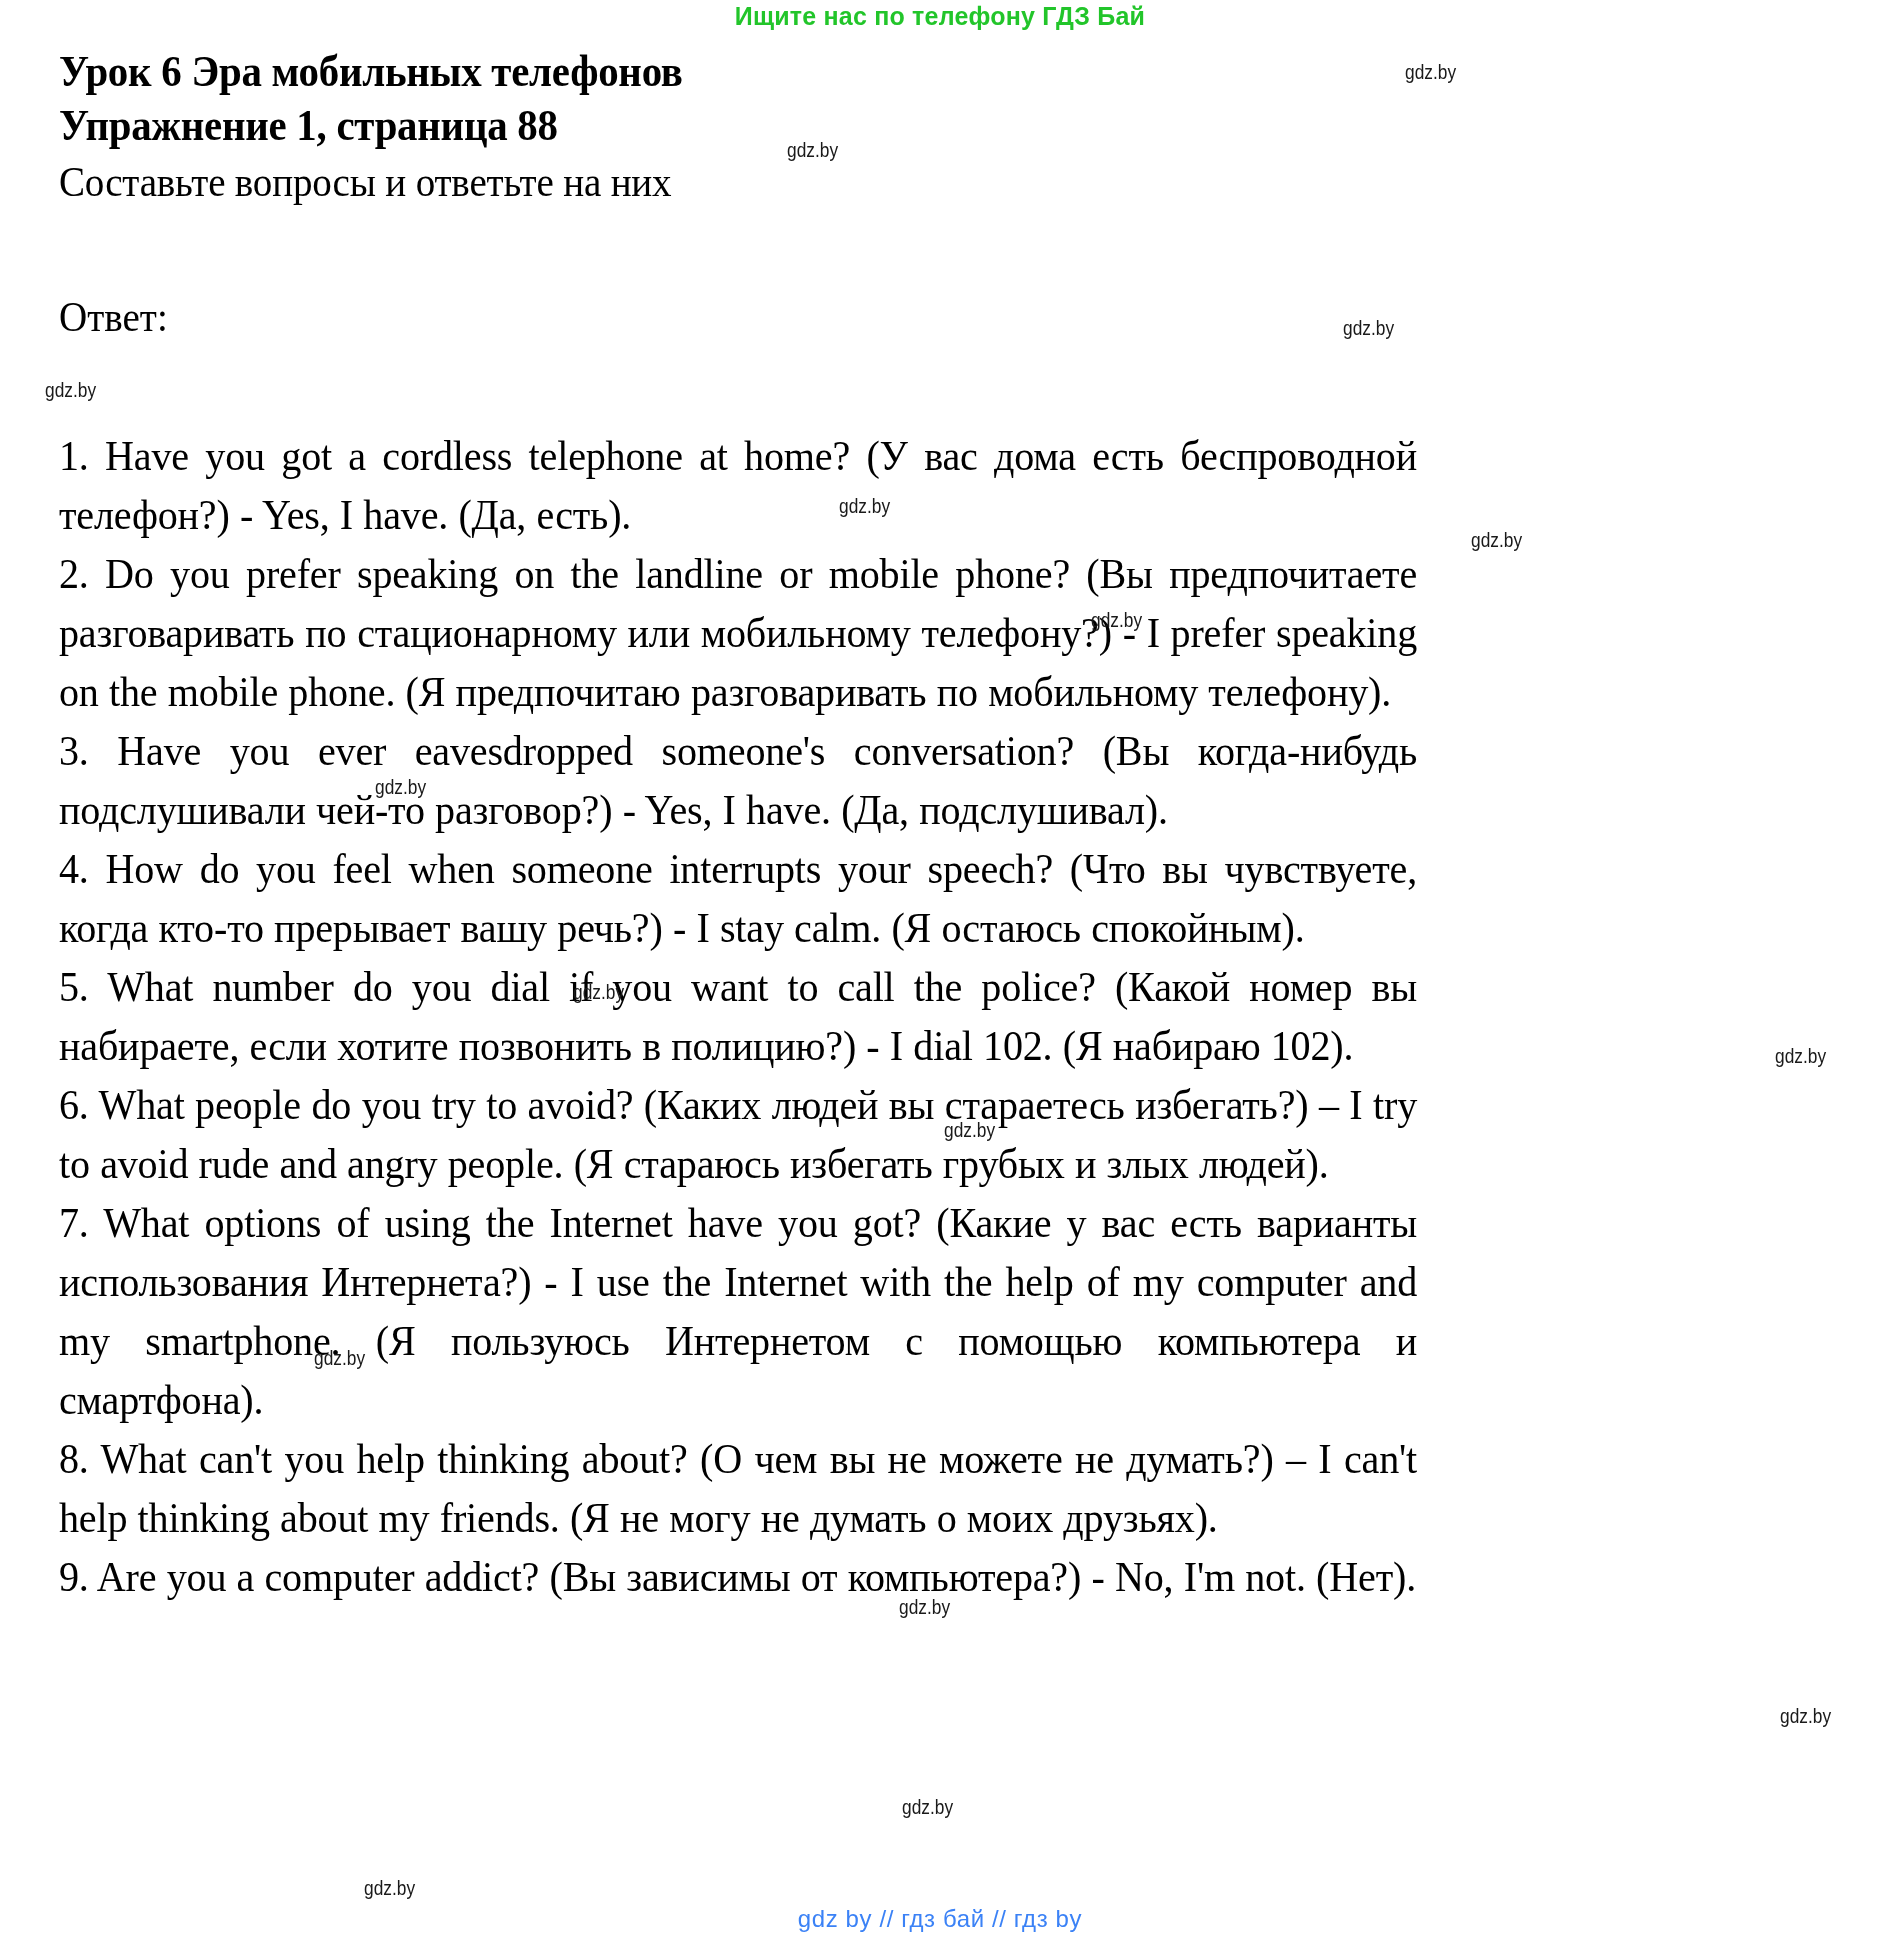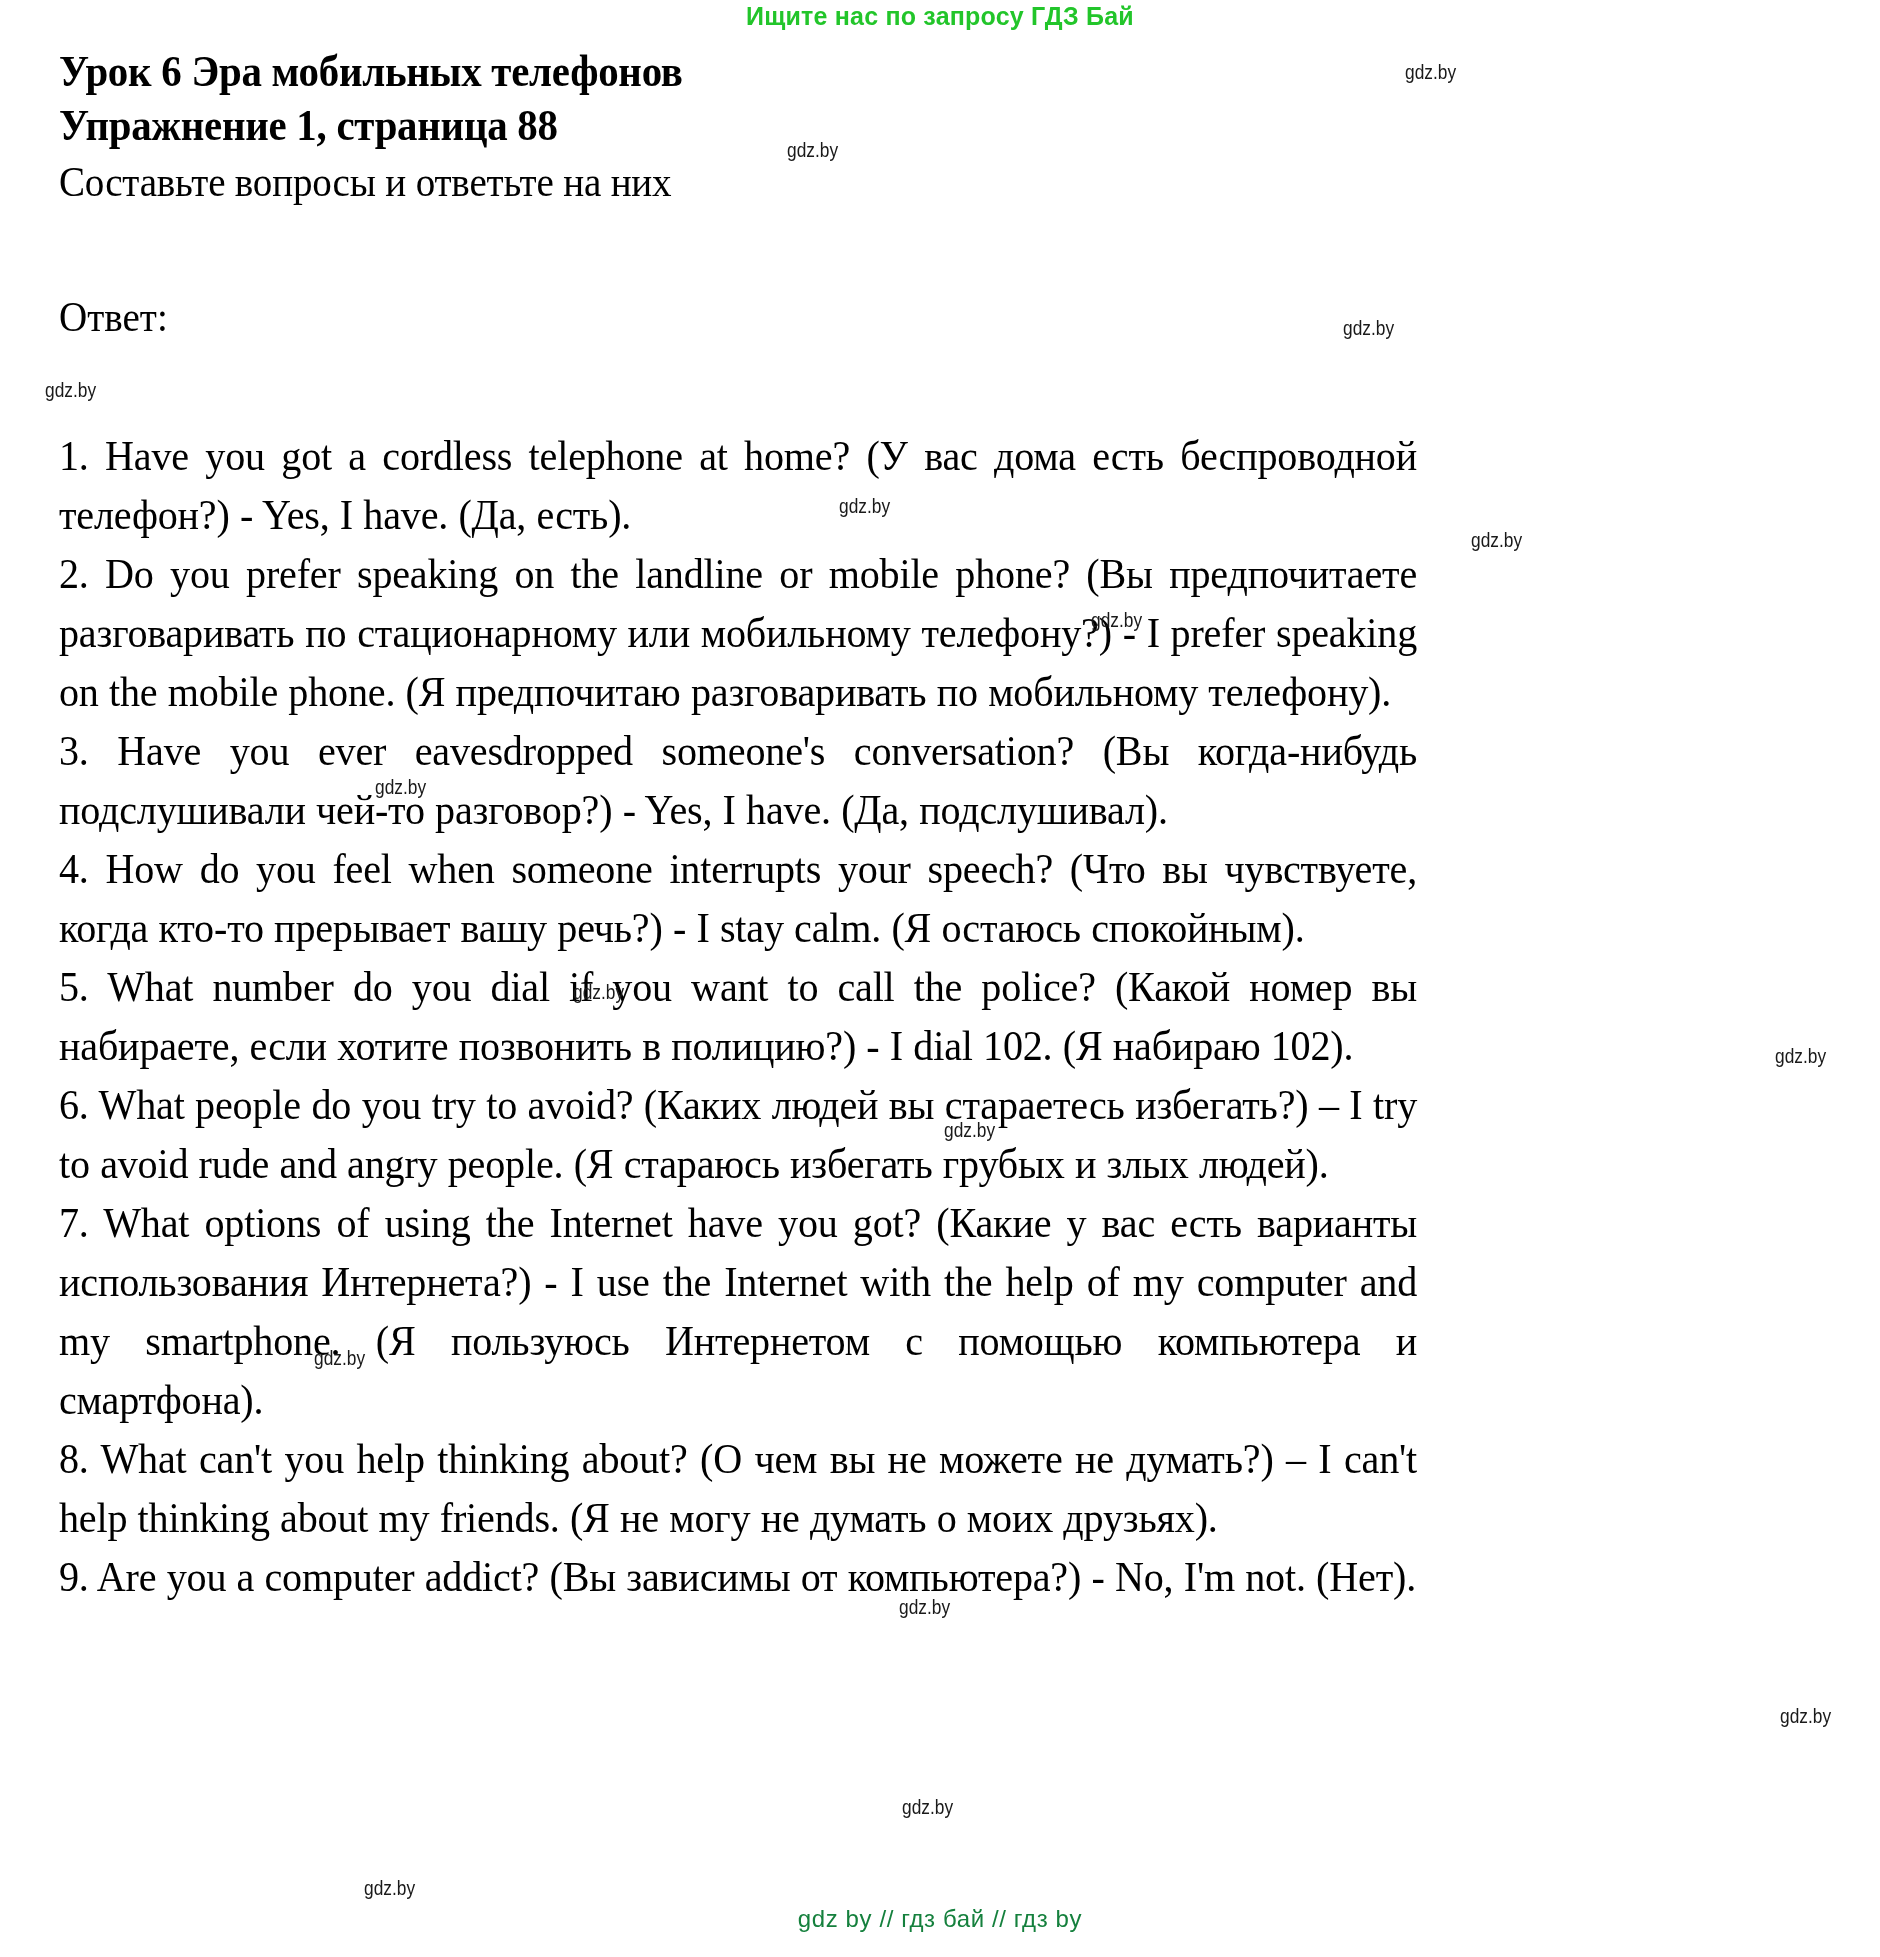--- a/index.html
+++ b/index.html
@@ -105,21 +105,21 @@
     color: #1a1a1a;
     white-space: nowrap;
     pointer-events: none;
     transform: scaleX(0.88);
     transform-origin: left top;
   }
 </style>
 </head>
 <body>
 
-<div class="promo-bar" style="color: rgb(34, 197, 42);">Ищите нас по запросу ГДЗ Бай</div>
+<div class="promo-bar" style="color: rgb(34, 197, 42);">Ищите нас по телефону ГДЗ Бай</div>
 
 <div class="page">
 
   <div class="lesson-title">Урок 6 Эра мобильных телефонов</div>
 
   <div class="exercise-title">Упражнение 1, страница 88</div>
 
   <div class="task-line">Составьте вопросы и ответьте на них</div>
 
   <div class="answer-label">Ответ:</div>
@@ -150,14 +150,14 @@
     <div class="wm" style="left: 573px; top: 981px;">gdz.by</div>
     <div class="wm" style="left: 1775px; top: 1045px;">gdz.by</div>
     <div class="wm" style="left: 944px; top: 1119px;">gdz.by</div>
     <div class="wm" style="left: 314px; top: 1347px;">gdz.by</div>
     <div class="wm" style="left: 899px; top: 1596px;">gdz.by</div>
     <div class="wm" style="left: 1780px; top: 1705px;">gdz.by</div>
     <div class="wm" style="left: 902px; top: 1796px;">gdz.by</div>
     <div class="wm" style="left: 364px; top: 1877px;">gdz.by</div>
   </div>
 
-<div class="footer-bar" style="color: #15803d;">gdz by  //  гдз бай  //  гдз by</div>
+<div class="footer-bar" style="color: #3b82f6;">gdz by  //  гдз бай  //  гдз by</div>
 
 
 </body></html>

